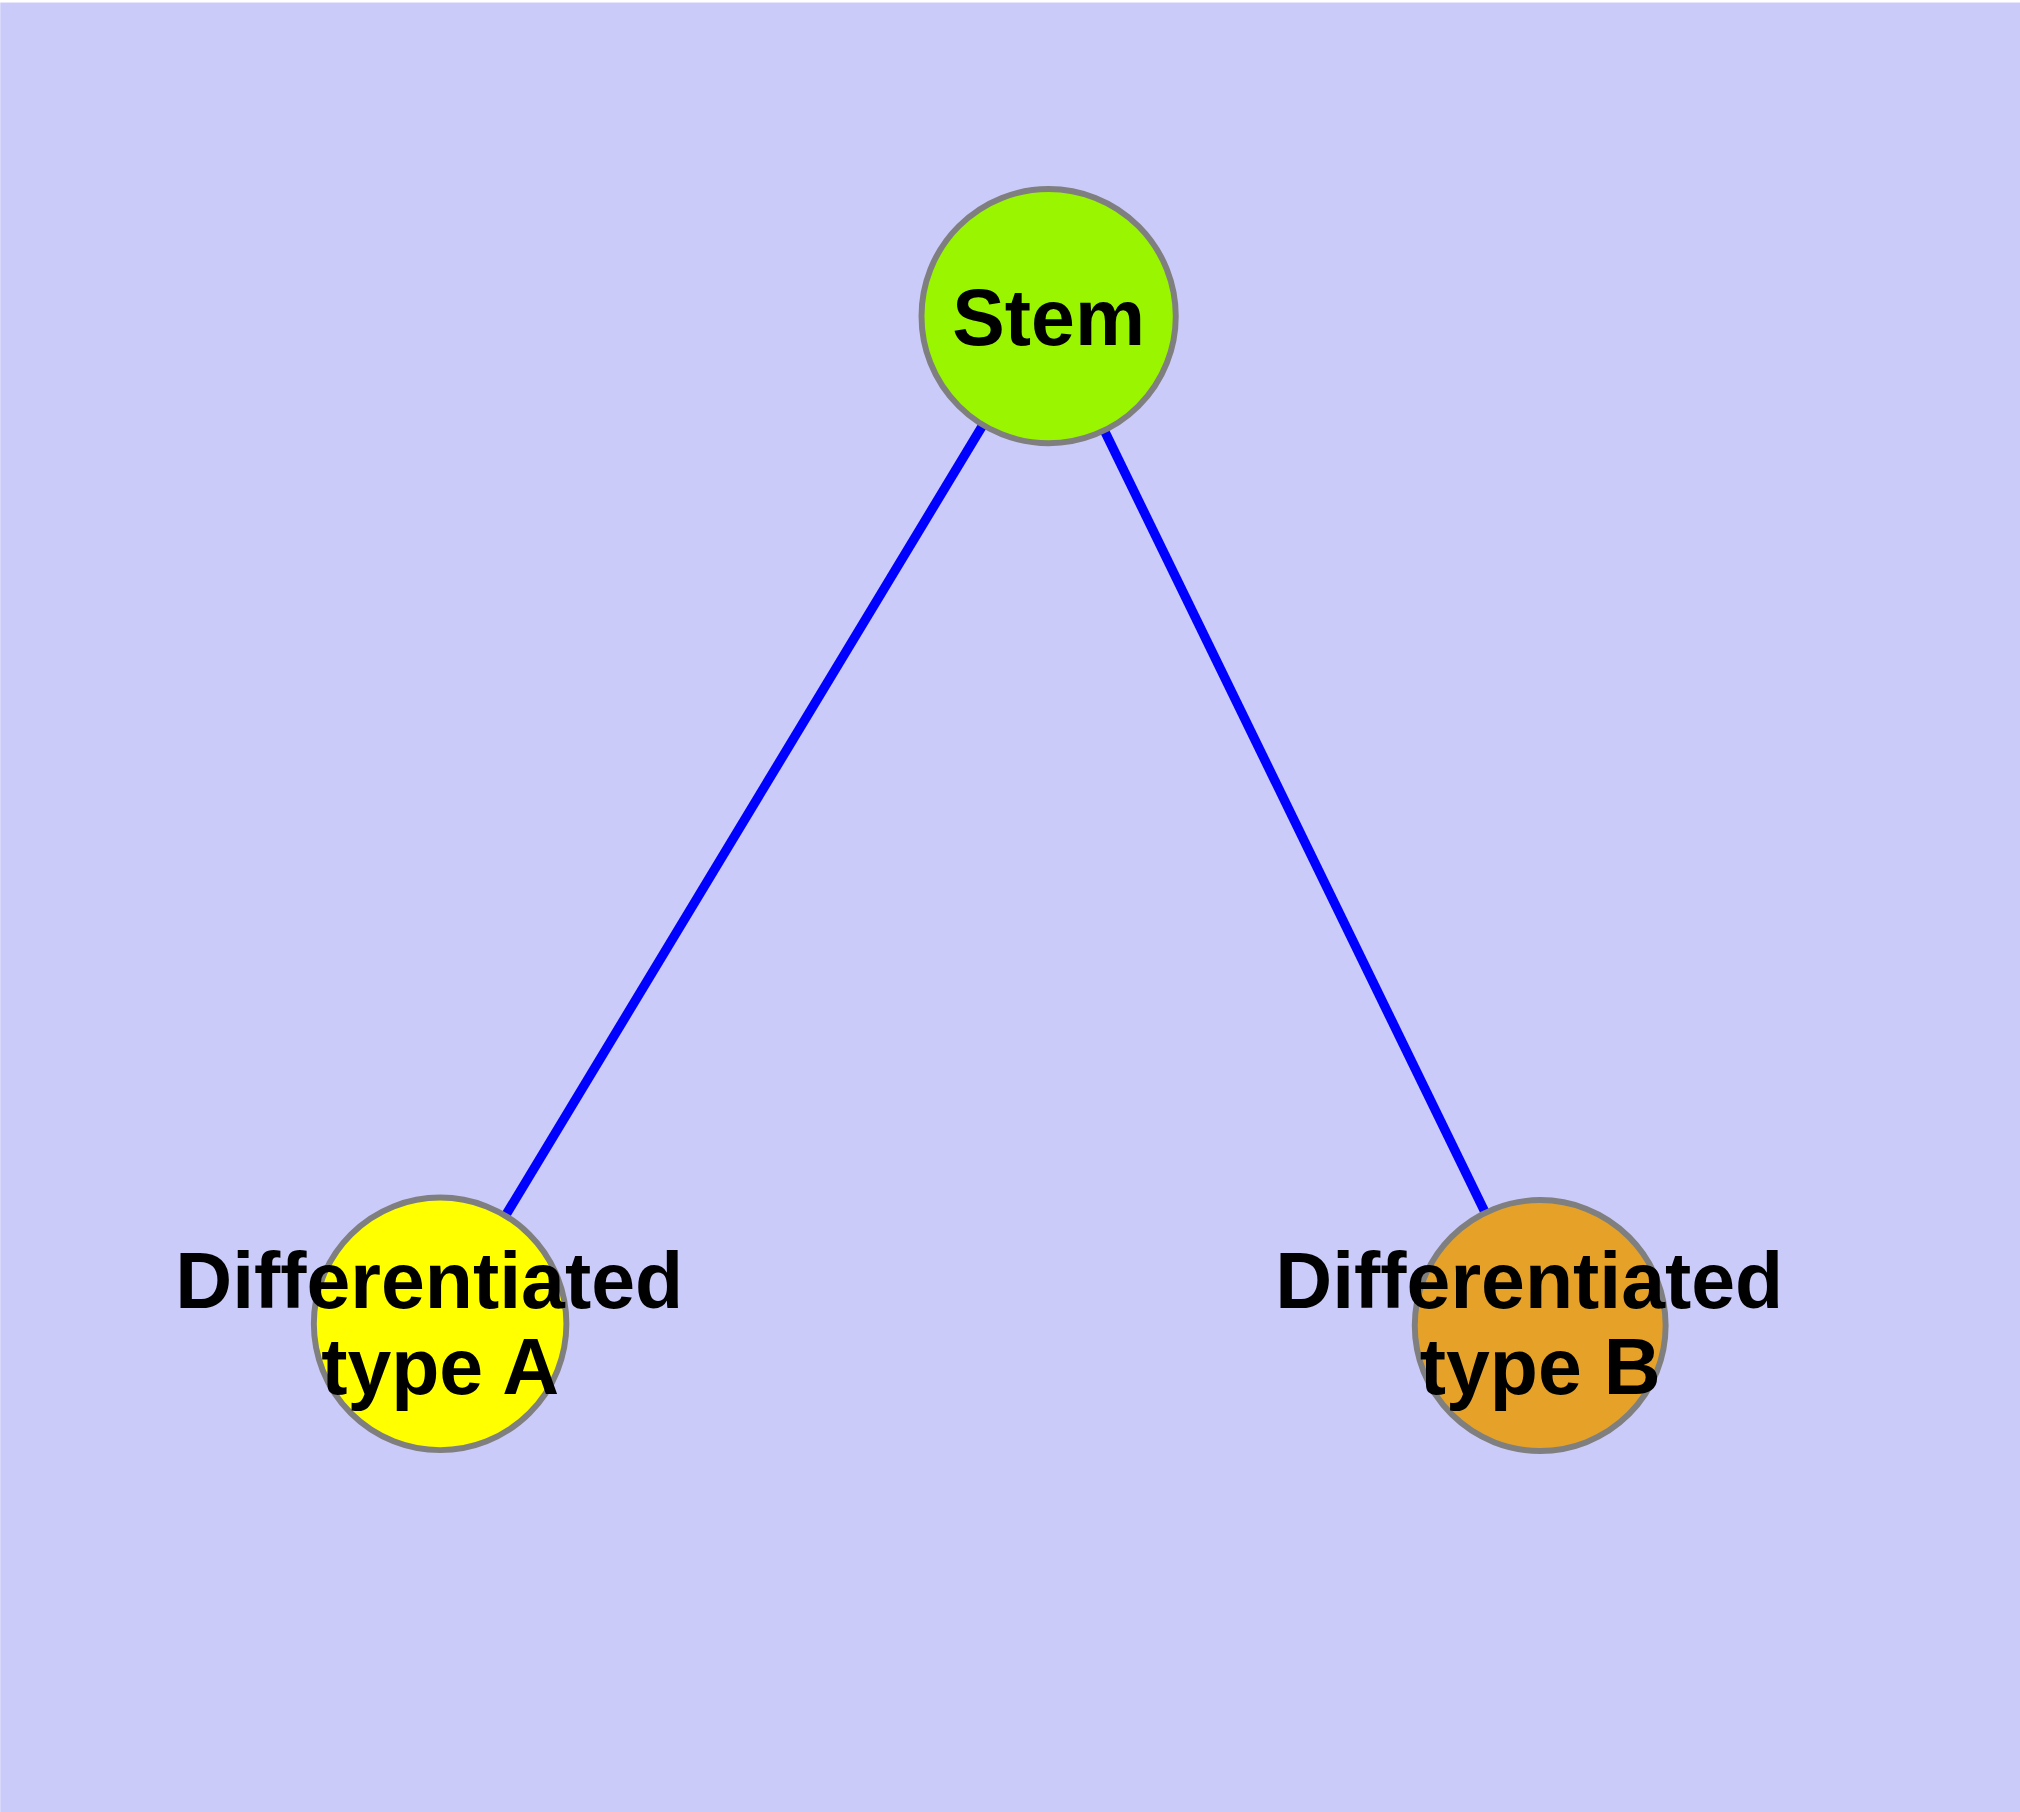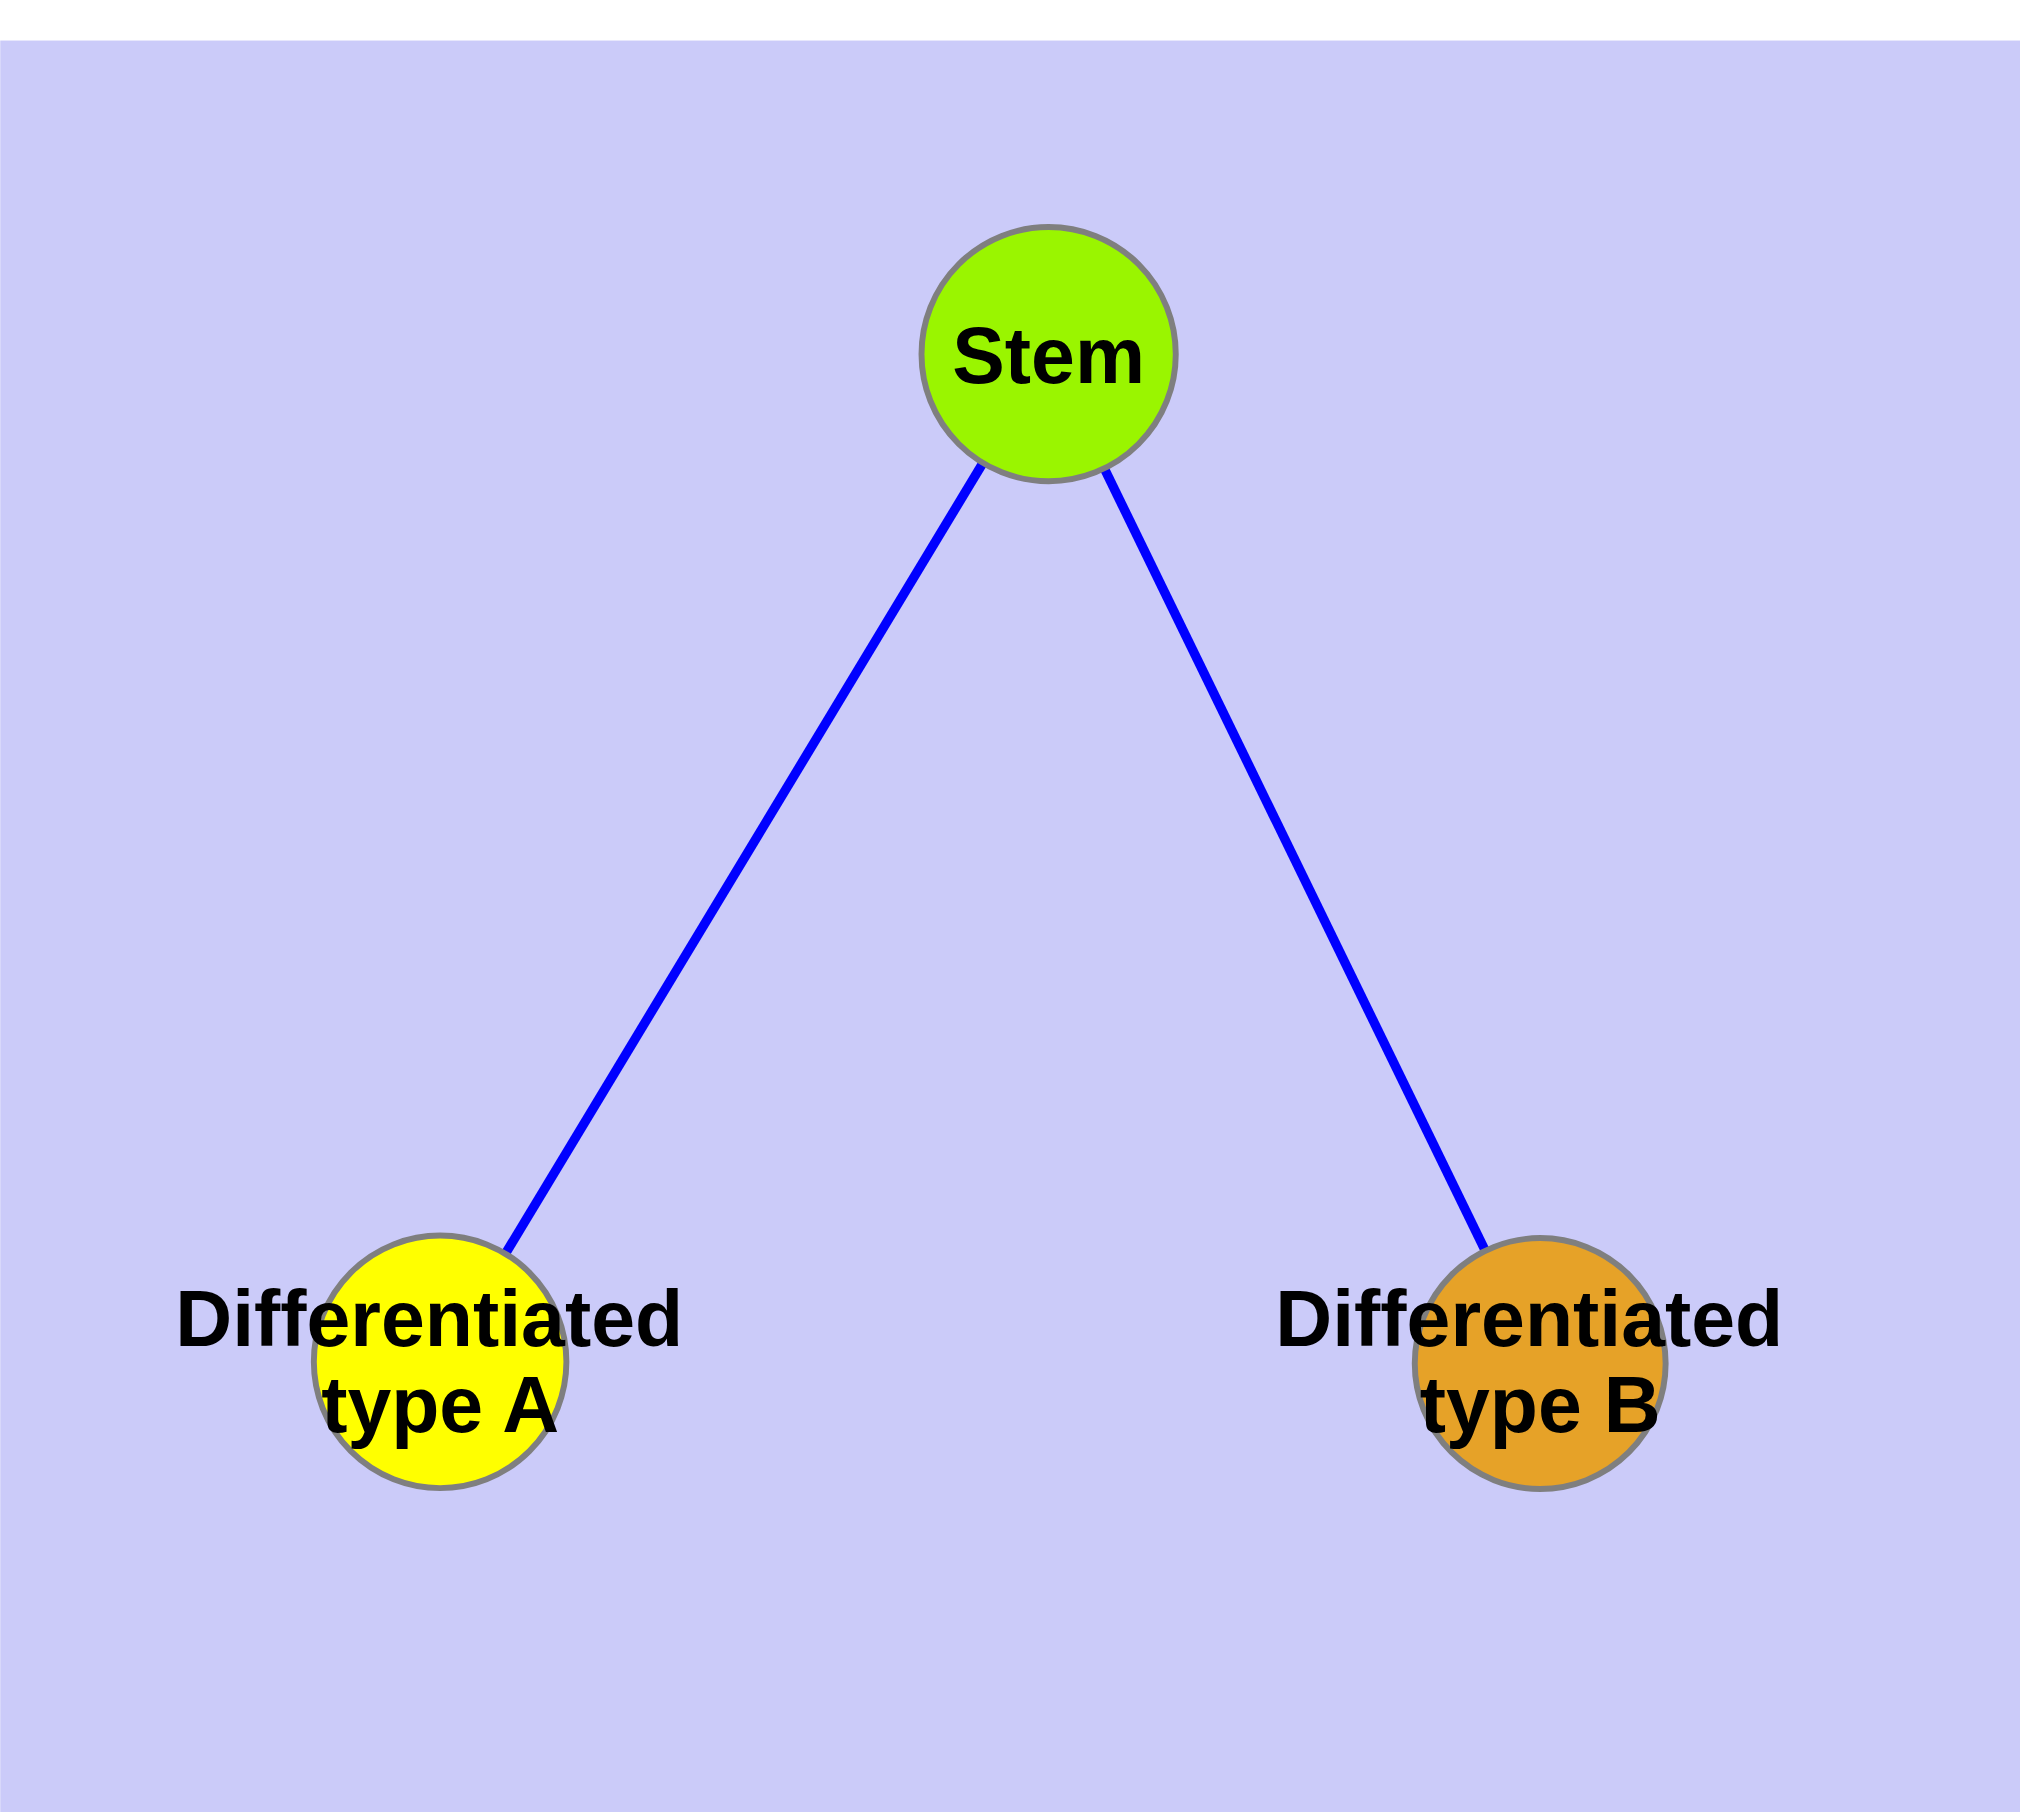--- a/index.html
+++ b/index.html
@@ -6,21 +6,20 @@
     margin: 0;
     padding: 0;
     background: #ffffff;
     width: 2021px;
     height: 1812px;
     overflow: hidden;
   }
   .stage {
     width: 2021px;
     height: 1620px;
-    margin-top: 38px;
   }
   svg { display: block; }
   .edge {
     stroke-width: 11px;
     fill: none;
   }
   .node-circle {
     stroke-width: 7px;
   }
   .node-label {

